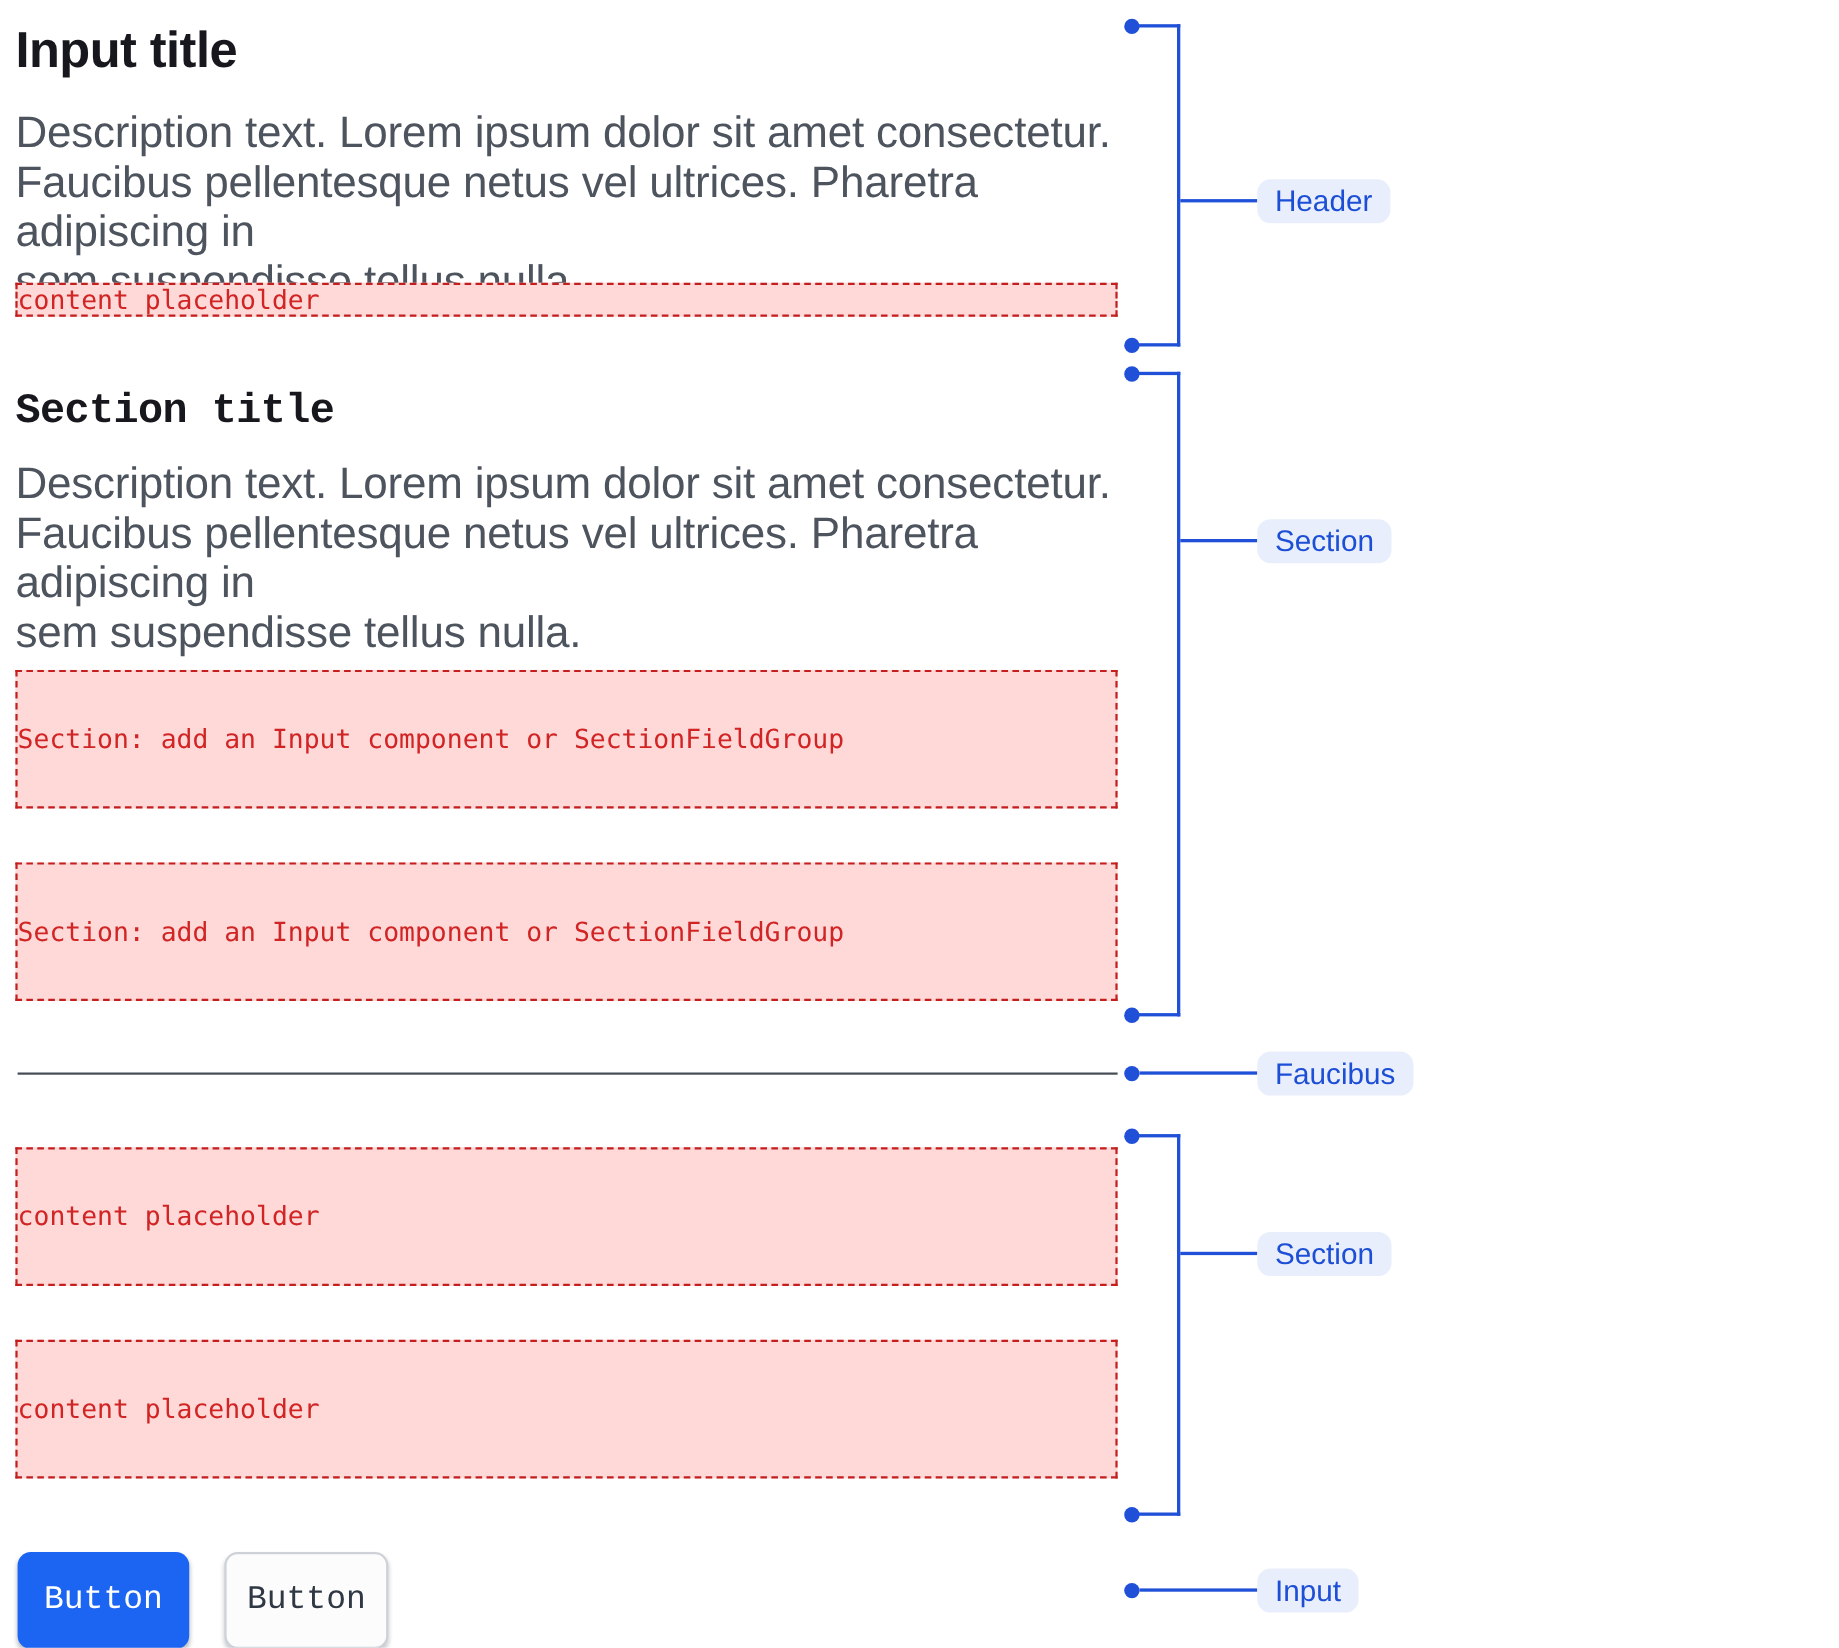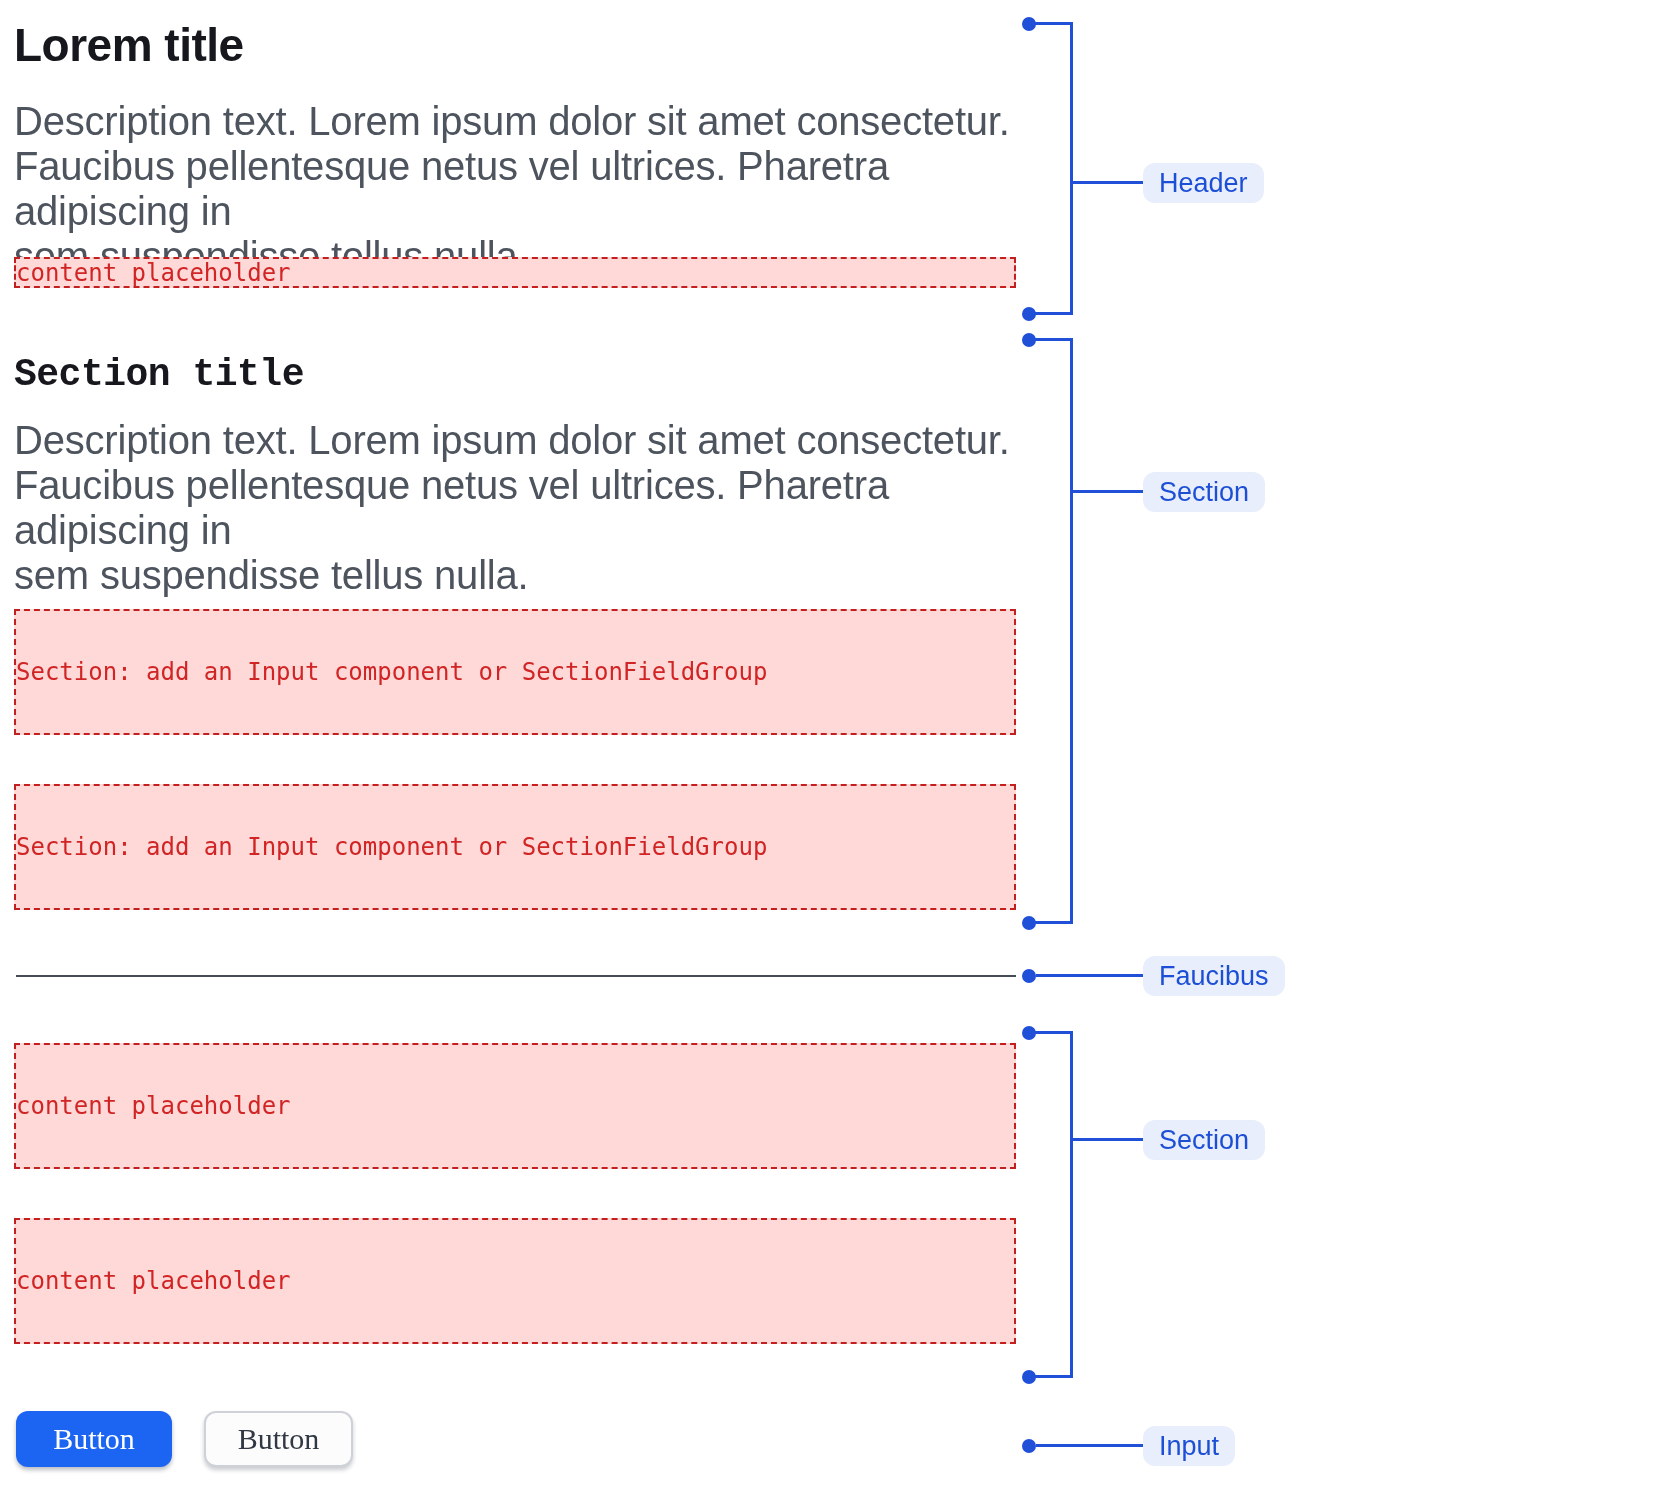--- a/index.html
+++ b/index.html
@@ -46,22 +46,22 @@
   .ph.boxB{top:784px;height:126px;}
   .ph.boxC{top:1043px;height:126px;}
   .ph.boxD{top:1218px;height:126px;}
 
   .separator{
     position:absolute;left:16px;top:975px;width:1000px;height:2px;
     background:var(--separator,#454c55);
   }
 
   .btn{
-    position:absolute;top:1411px;height:56px;border-radius:12px;
-    font-family:Liberation Serif, serif;
+    position:absolute;top:1411px;height:88px;border-radius:12px;
+    font-family:Liberation Mono, monospace;
     font-size:30px;font-weight:500;cursor:pointer;
     display:flex;align-items:center;justify-content:center;
   }
   .btn.primary{
     left:16px;width:156px;border:none;
     background:var(--primary-button-bg,#1c64f2);
     color:var(--primary-button-text,#ffffff);
     box-shadow:0 3px 4px rgba(15,23,42,.28);
   }
   .btn.secondary{
@@ -84,21 +84,21 @@
     background:var(--label-bg,#e8eefb);
     color:var(--label-text,#1d4fd6);
     font-size:27px;font-weight:500;white-space:nowrap;text-align:right;
   }
 </style>
 </head>
 <body>
 
 <div class="stage">
 
-  <h1 class="form-title">Lorem title</h1>
+  <h1 class="form-title">Input title</h1>
   <p class="desc d1">Description text. Lorem ipsum dolor sit amet consectetur.
 Faucibus pellentesque netus vel ultrices. Pharetra adipiscing in
 sem suspendisse tellus nulla.</p>
 
   <div class="ph thin">
     <span>content placeholder</span>
   </div>
 
   <h2 class="section-title">Section title</h2>
   <p class="desc d2">Description text. Lorem ipsum dolor sit amet consectetur.

